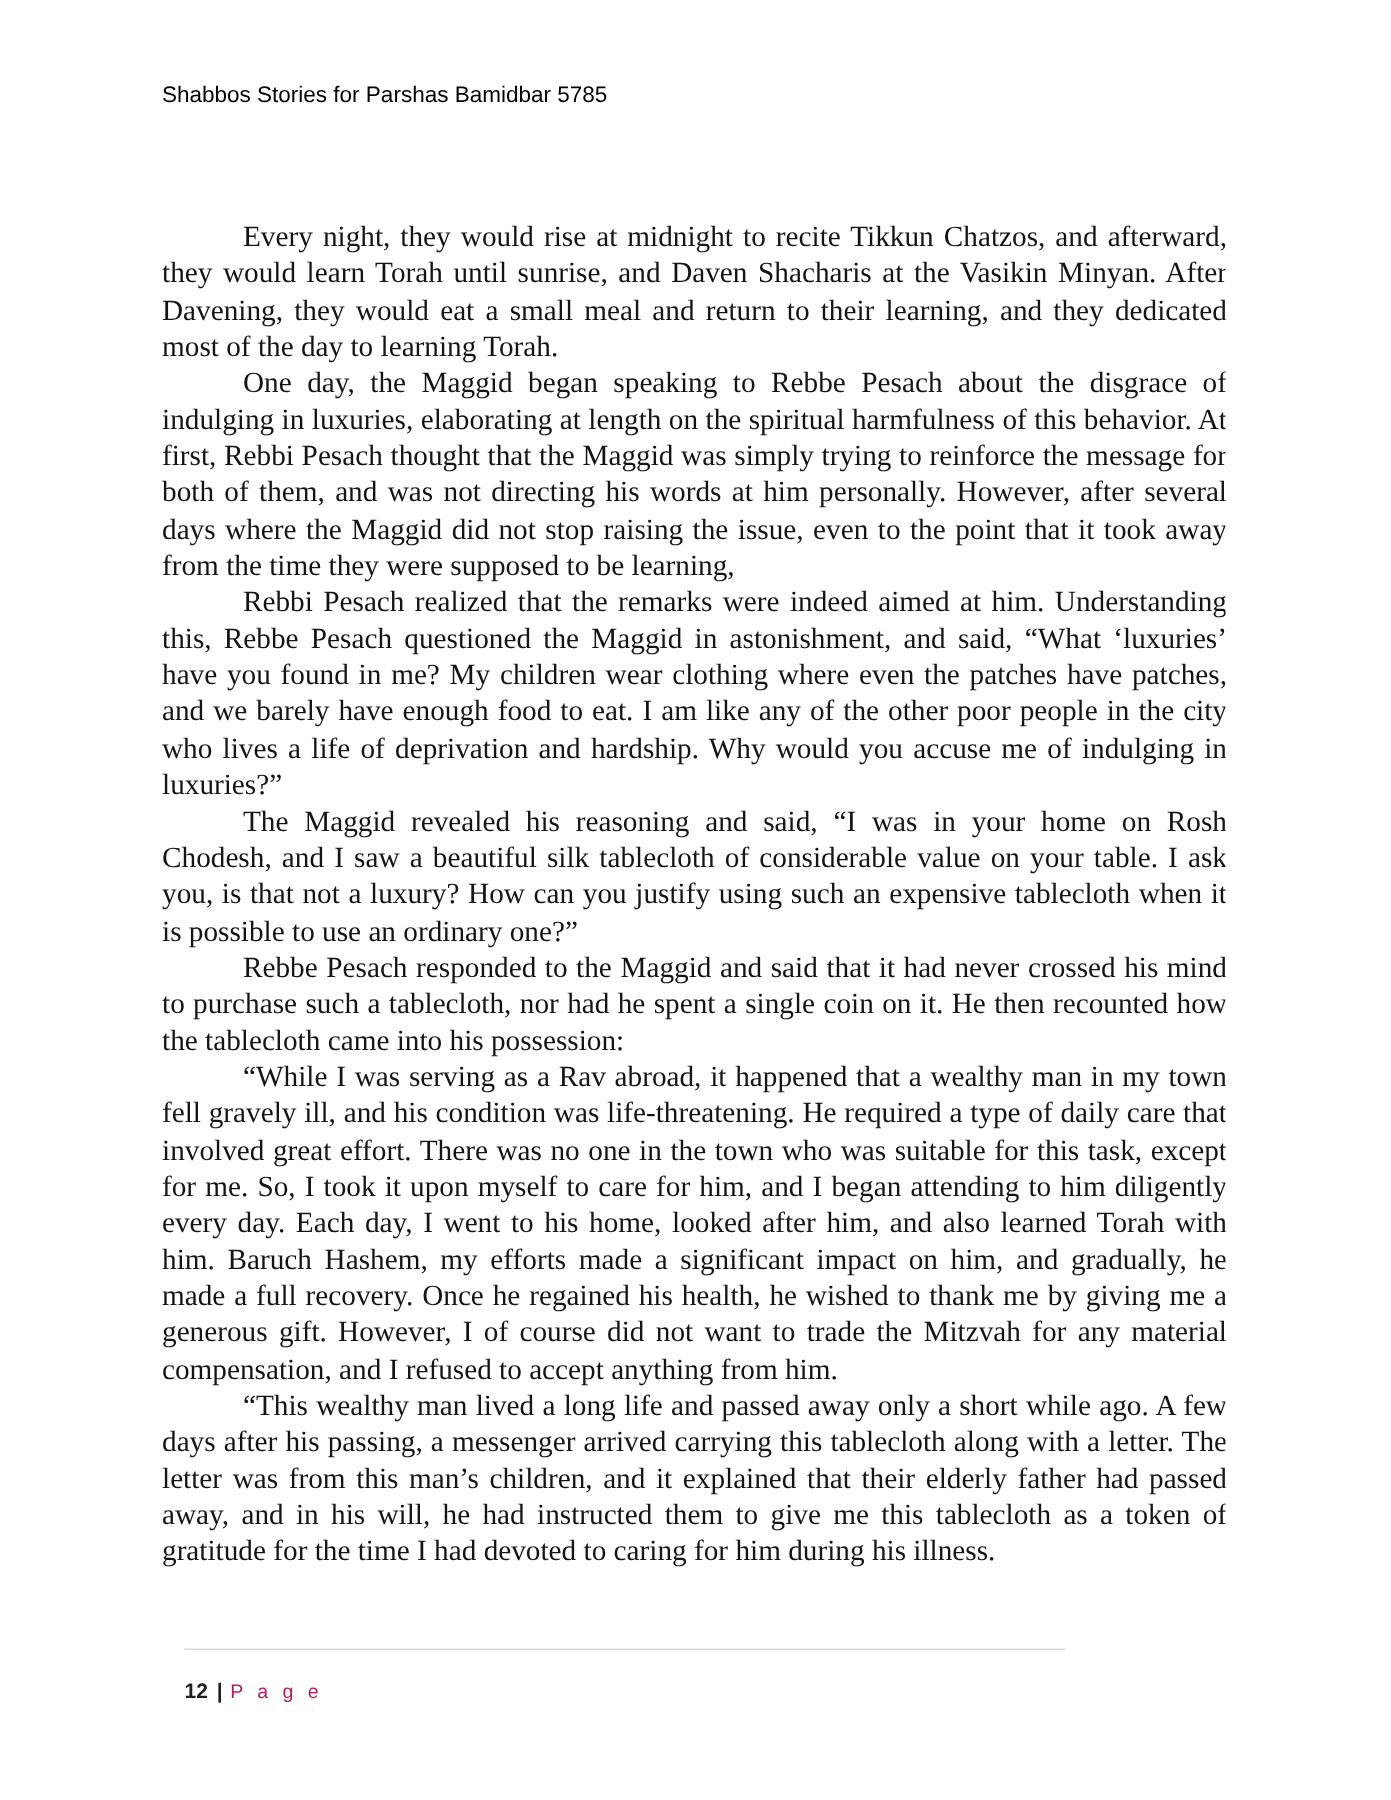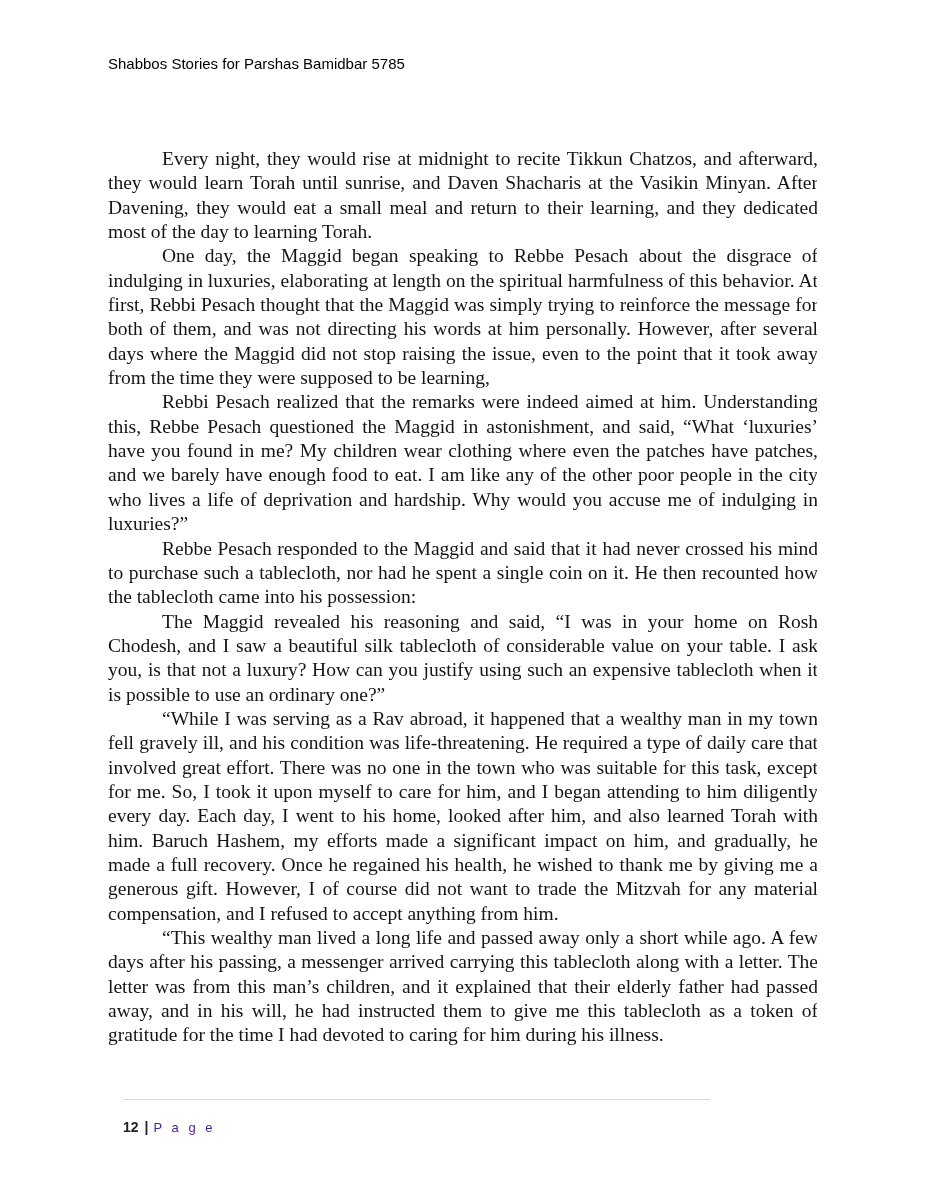--- a/index.html
+++ b/index.html
@@ -62,39 +62,39 @@
     color: #1f1f1f;
   }
   .footer-separator {
     font-size: 14px;
     font-weight: bold;
     color: #1f1f1f;
     margin: 0 5px 0 6px;
   }
   .footer-page-label {
     font-size: 13px;
-    color: #4c1d95;
+    color: #be185d;
     letter-spacing: 3px;
   }
 </style>
 </head>
 <body>
 
 <div class="page">
 
   <header class="page-header">
     <span>Shabbos Stories for Parshas Bamidbar 5785</span>
   </header>
 
   <main class="doc-body">
     <p>Every night, they would rise at midnight to recite Tikkun Chatzos, and afterward, they would learn Torah until sunrise, and Daven Shacharis at the Vasikin Minyan. After Davening, they would eat a small meal and return to their learning, and they dedicated most of the day to learning Torah.</p>
     <p>One day, the Maggid began speaking to Rebbe Pesach about the disgrace of indulging in luxuries, elaborating at length on the spiritual harmfulness of this behavior. At first, Rebbi Pesach thought that the Maggid was simply trying to reinforce the message for both of them, and was not directing his words at him personally. However, after several days where the Maggid did not stop raising the issue, even to the point that it took away from the time they were supposed to be learning,</p>
     <p>Rebbi Pesach realized that the remarks were indeed aimed at him. Understanding this, Rebbe Pesach questioned the Maggid in astonishment, and said, “What ‘luxuries’ have you found in me? My children wear clothing where even the patches have patches, and we barely have enough food to eat. I am like any of the other poor people in the city who lives a life of deprivation and hardship. Why would you accuse me of indulging in luxuries?”</p>
+    <p>The Maggid revealed his reasoning and said, “I was in your home on Rosh Chodesh, and I saw a beautiful silk tablecloth of considerable value on your table. I ask you, is that not a luxury? How can you justify using such an expensive tablecloth when it is possible to use an ordinary one?”</p>
     <p>Rebbe Pesach responded to the Maggid and said that it had never crossed his mind to purchase such a tablecloth, nor had he spent a single coin on it. He then recounted how the tablecloth came into his possession:</p>
-    <p>The Maggid revealed his reasoning and said, “I was in your home on Rosh Chodesh, and I saw a beautiful silk tablecloth of considerable value on your table. I ask you, is that not a luxury? How can you justify using such an expensive tablecloth when it is possible to use an ordinary one?”</p>
     <p>“While I was serving as a Rav abroad, it happened that a wealthy man in my town fell gravely ill, and his condition was life-threatening. He required a type of daily care that involved great effort. There was no one in the town who was suitable for this task, except for me. So, I took it upon myself to care for him, and I began attending to him diligently every day. Each day, I went to his home, looked after him, and also learned Torah with him. Baruch Hashem, my efforts made a significant impact on him, and gradually, he made a full recovery. Once he regained his health, he wished to thank me by giving me a generous gift. However, I of course did not want to trade the Mitzvah for any material compensation, and I refused to accept anything from him.</p>
     <p>“This wealthy man lived a long life and passed away only a short while ago. A few days after his passing, a messenger arrived carrying this tablecloth along with a letter. The letter was from this man’s children, and it explained that their elderly father had passed away, and in his will, he had instructed them to give me this tablecloth as a token of gratitude for the time I had devoted to caring for him during his illness.</p>
   </main>
 
   <footer class="page-footer">
     <div class="footer-line">
       <span class="page-number">12</span>
       <span class="footer-separator">|</span>
       <span class="footer-page-label">P a g e</span>
     </div>

